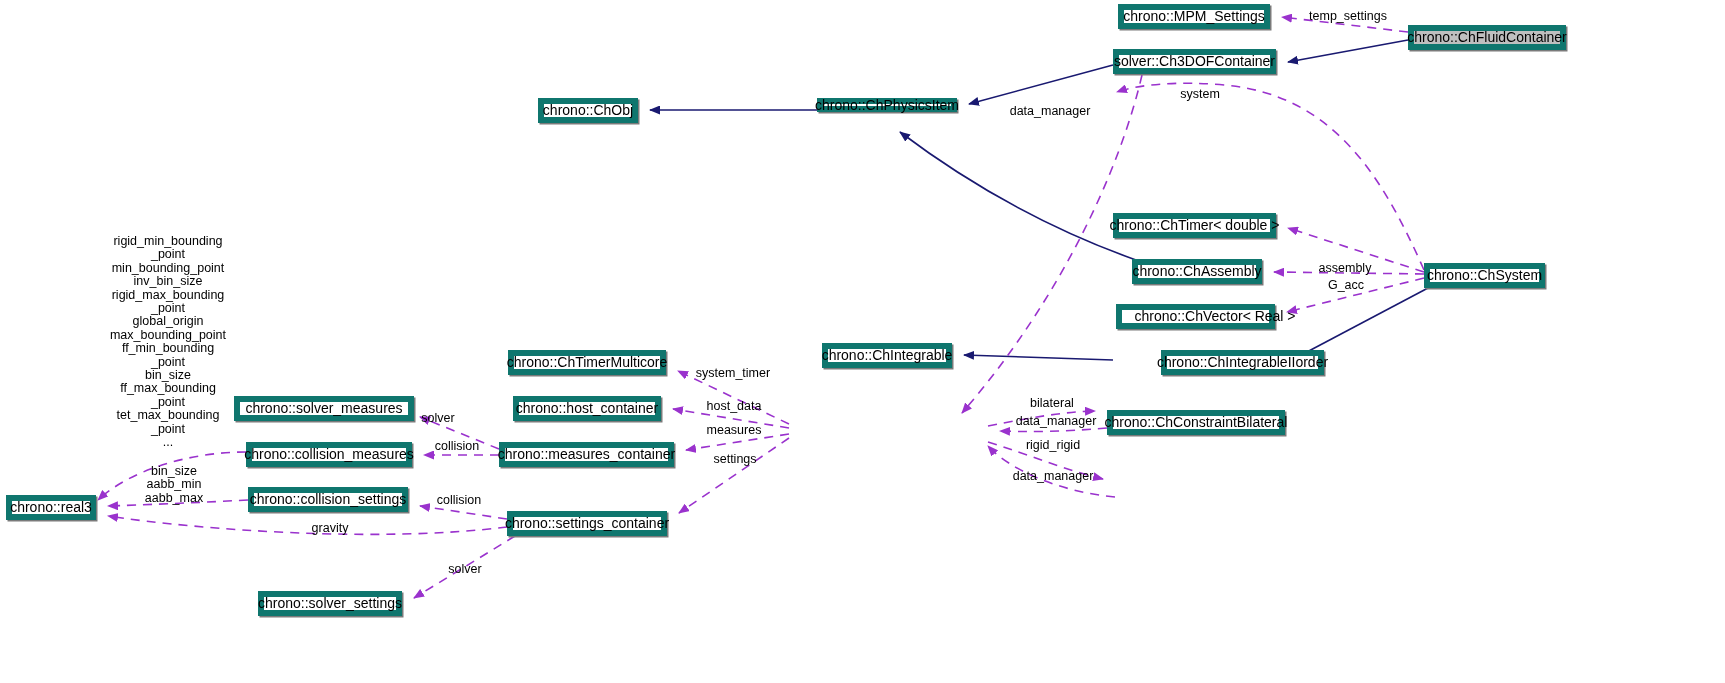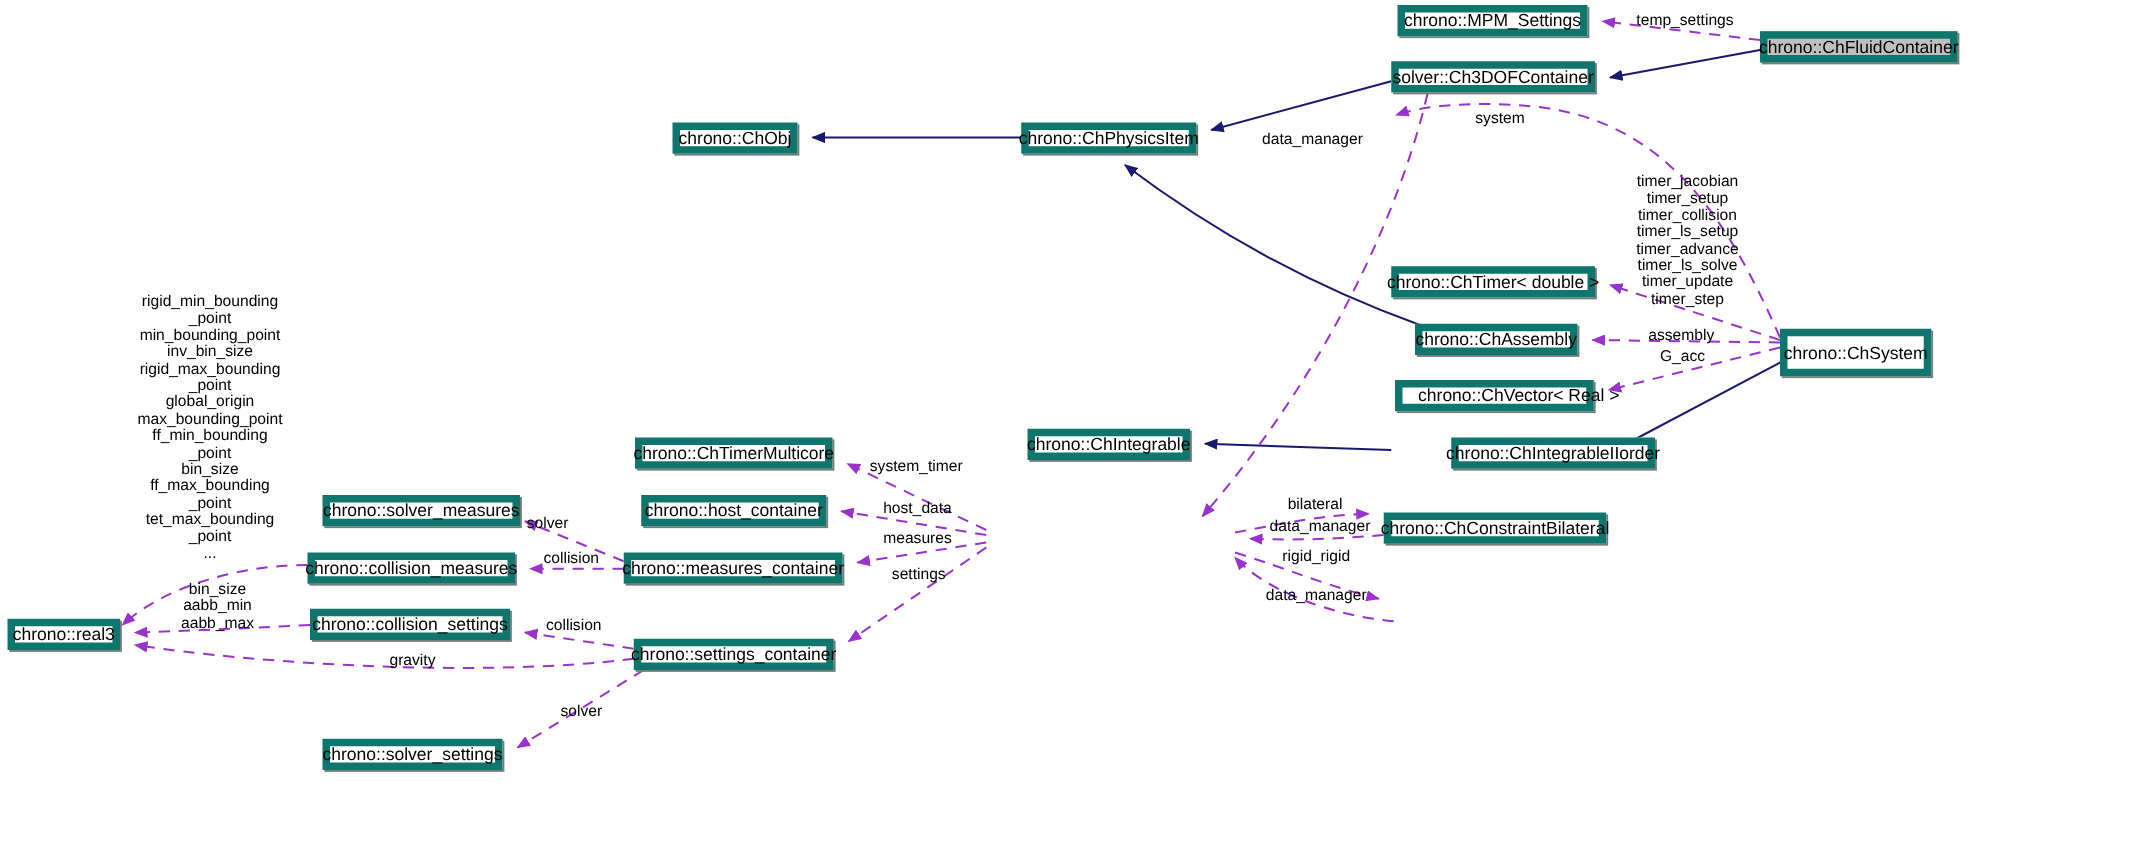--- a/index.html
+++ b/index.html
@@ -133,37 +133,37 @@
   </svg>
 
   <div class="node" style="left:1118px;top:4px;width:152px;height:25px;">chrono::MPM_Settings</div>
 
   <div class="node highlight" style="left:1408px;top:25px;width:158px;height:25px;">chrono::ChFluidContainer</div>
 
   <div class="node" style="left:1113px;top:49px;width:163px;height:25px;">solver::Ch3DOFContainer</div>
 
   <div class="node" style="left:538px;top:98px;width:100px;height:25px;">chrono::ChObj</div>
 
-  <div class="node" style="left:817px;top:98px;width:140px;height:25px;text-align:right;">chrono::ChPhysicsItem</div>
+  <div class="node" style="left:817px;top:98px;width:140px;height:14px;text-align:right;">chrono::ChPhysicsItem</div>
 
   <div class="node" style="left:1113px;top:213px;width:163px;height:25px;">chrono::ChTimer&lt; double &gt;</div>
 
   <div class="node" style="left:1132px;top:259px;width:130px;height:25px;">chrono::ChAssembly</div>
 
-  <div class="node" style="left:1424px;top:263px;width:121px;height:38px;">chrono::ChSystem</div>
+  <div class="node" style="left:1424px;top:263px;width:121px;height:25px;">chrono::ChSystem</div>
 
   <div class="node" style="left:1116px;top:304px;width:159px;height:25px;padding-left:39px;">chrono::ChVector&lt; Real &gt;</div>
 
   <div class="node" style="left:822px;top:343px;width:130px;height:25px;">chrono::ChIntegrable</div>
 
   <div class="node" style="left:1113px;top:350px;width:163px;height:25px;margin-left:48px;">chrono::ChIntegrableIIorder</div>
 
   <div class="node" style="left:508px;top:350px;width:158px;height:25px;">chrono::ChTimerMulticore</div>
 
-  <div class="node" style="left:258px;top:396px;width:158px;height:25px;">chrono::solver_measures</div>
+  <div class="node" style="left:234px;top:396px;width:180px;height:25px;">chrono::solver_measures</div>
 
   <div class="node" style="left:513px;top:396px;width:148px;height:25px;">chrono::host_container</div>
 
 
   <div class="node" style="left:1107px;top:410px;width:178px;height:25px;">chrono::ChConstraintBilateral</div>
 
   <div class="node" style="left:246px;top:442px;width:166px;height:25px;">chrono::collision_measures</div>
 
   <div class="node" style="left:499px;top:442px;width:175px;height:25px;">chrono::measures_container</div>
 
@@ -175,28 +175,20 @@
   <div class="node" style="left:507px;top:511px;width:160px;height:25px;">chrono::settings_container</div>
 
   <div class="node" style="left:258px;top:591px;width:144px;height:25px;">chrono::solver_settings</div>
 
   <div class="edge-label" style="left:1298px;top:10px;width:100px;">temp_settings</div>
 
   <div class="edge-label" style="left:1170px;top:88px;width:60px;">system</div>
 
   <div class="edge-label" style="left:1002px;top:105px;width:96px;">data_manager</div>
 
-  <div class="edge-label multi" style="left:1297px;top:139px;width:106px;">timer_jacobian
-timer_setup
-timer_collision
-timer_ls_setup
-timer_advance
-timer_ls_solve
-timer_update
-timer_step</div>
 
   <div class="edge-label" style="left:1309px;top:262px;width:72px;">assembly</div>
 
   <div class="edge-label" style="left:1322px;top:279px;width:48px;">G_acc</div>
 
   <div class="edge-label" style="left:687px;top:367px;width:92px;">system_timer</div>
 
   <div class="edge-label" style="left:699px;top:400px;width:70px;">host_data</div>
 
   <div class="edge-label" style="left:699px;top:424px;width:70px;">measures</div>

